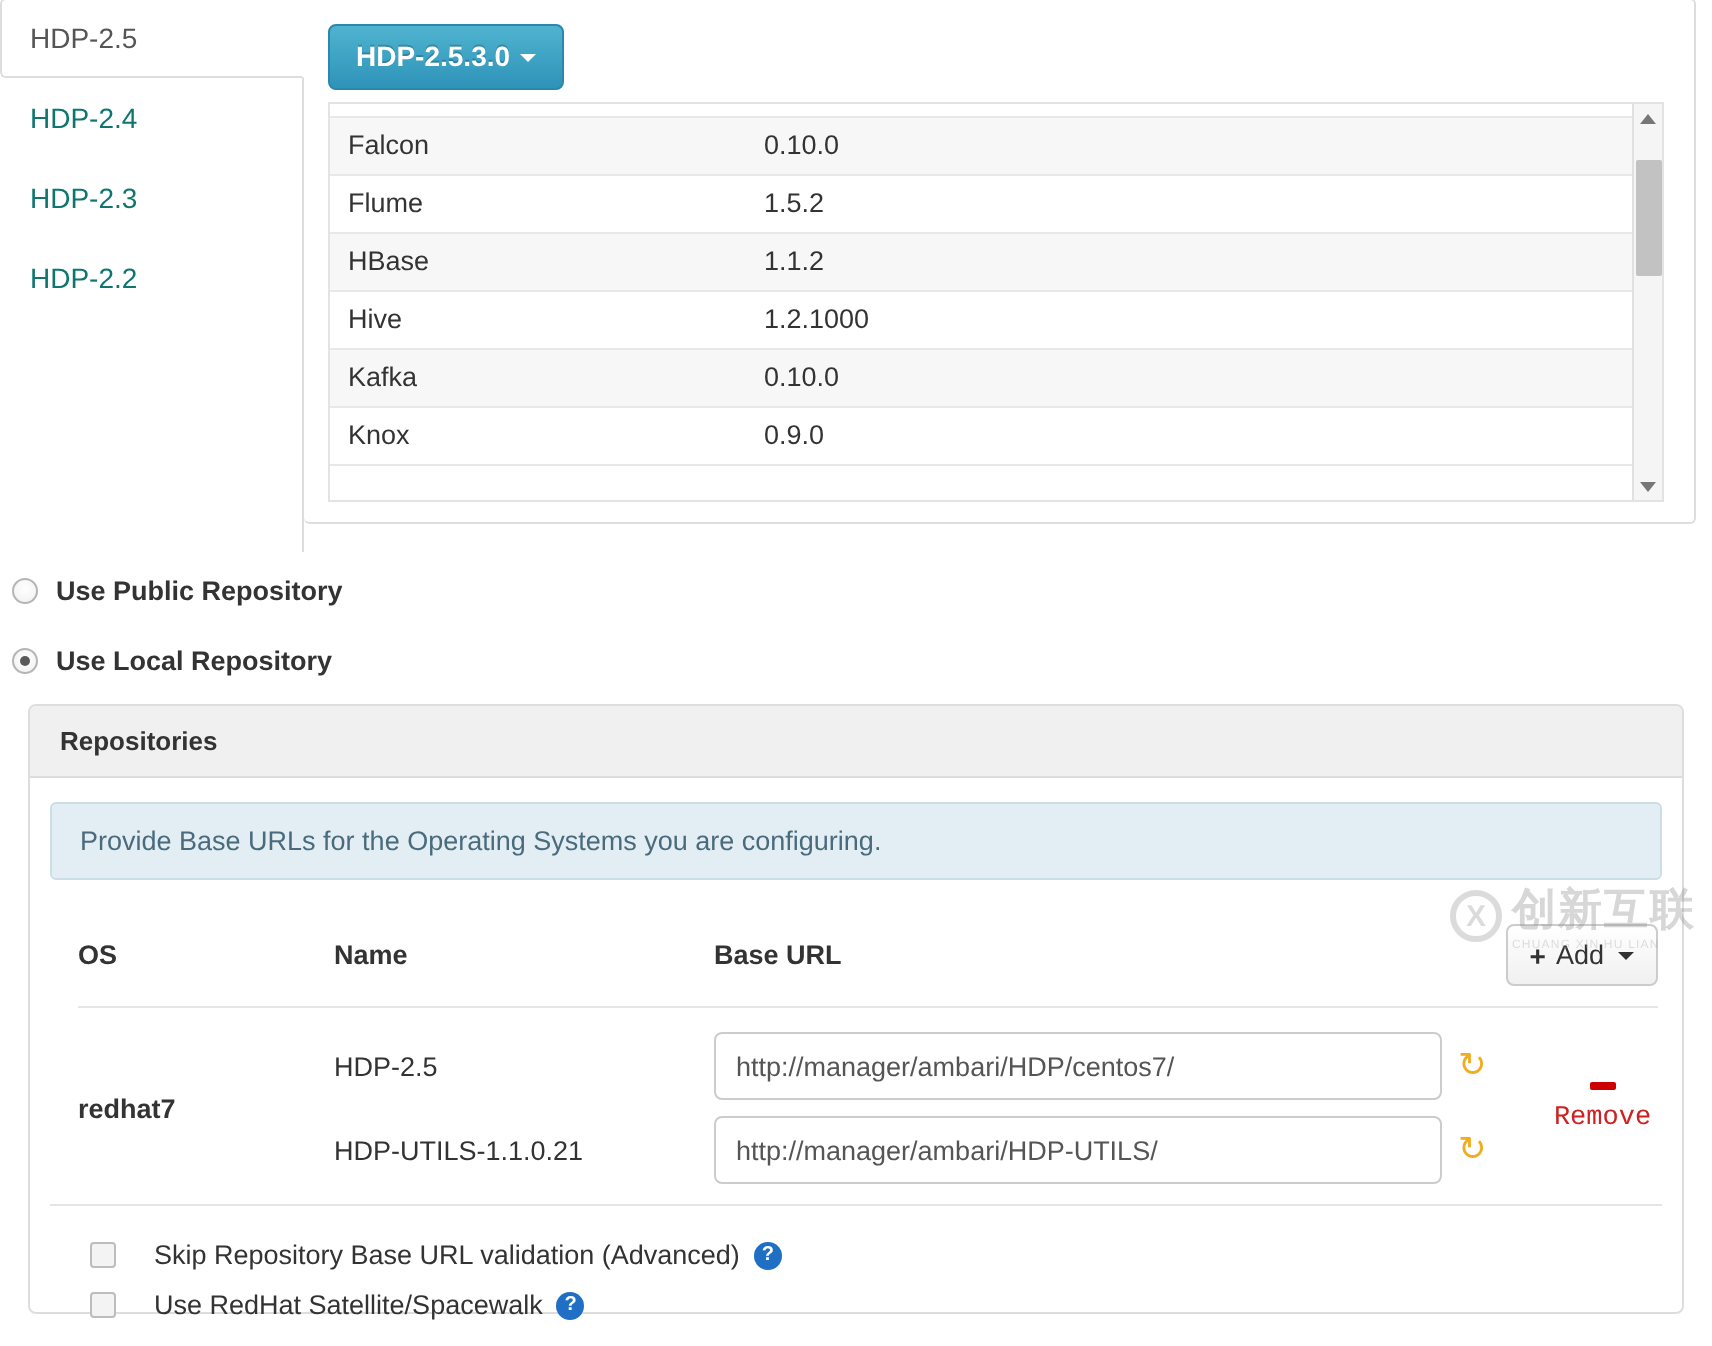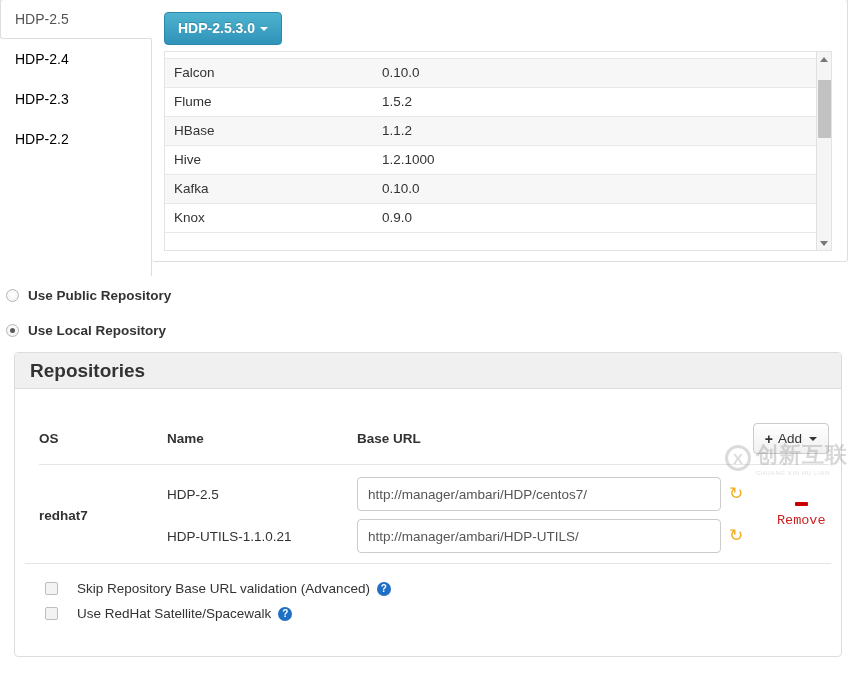--- a/index.html
+++ b/index.html
@@ -20,21 +20,21 @@
     position: absolute;
     left: 0; top: -1px;
     width: 152px;
     height: 277px;
     border-right: 1px solid #dddddd;
   }
   .stack-tab {
     display: block;
     padding: 10px 14px;
     font-size: 14px;
-    color: #000000;
+    color: #0f766e;
     text-decoration: none;
     line-height: 18px;
     cursor: pointer;
     border: 1px solid transparent;
     background: transparent;
     white-space: nowrap;
   }
   .stack-tab.active {
     color: #555555;
     background: #ffffff;
@@ -188,21 +188,21 @@
     background: #ffffff;
   }
   .repo-heading {
     height: 36px;
     background: #f0f0f0;
     border-bottom: 1px solid #dddddd;
     border-radius: 3px 3px 0 0;
     display: flex; align-items: center;
     padding: 0 15px;
     font-weight: bold;
-    font-size: 19px;
+    font-size: 13px;
     color: #333333;
   }
   .repo-body { padding: 12px 10px 0 10px; }
 
   .info-box {
     margin: 0 0 0 0;
     padding: 11px 14px;
     background: #e3eef4;
     border: 1px solid #ccdee8;
     border-radius: 3px;
@@ -444,20 +444,23 @@
     <span>Use Public Repository</span>
   </label>
 
   <div class="repo-panel">
     <div class="repo-heading">
       <span>Repositories</span>
     </div>
 
     <div class="repo-body">
 
+      <div class="info-box">
+        <span>Provide Base URLs for the Operating Systems you are configuring.</span>
+      </div>
 
       <div class="repo-head">
         <div class="col-os">OS</div>
         <div class="col-name">Name</div>
         <div class="col-url">Base URL</div>
         <div class="col-act">
           <button class="add-btn">
             <span class="plus">+</span>
               <span>Add</span>
               <span class="caret-dark"></span>

